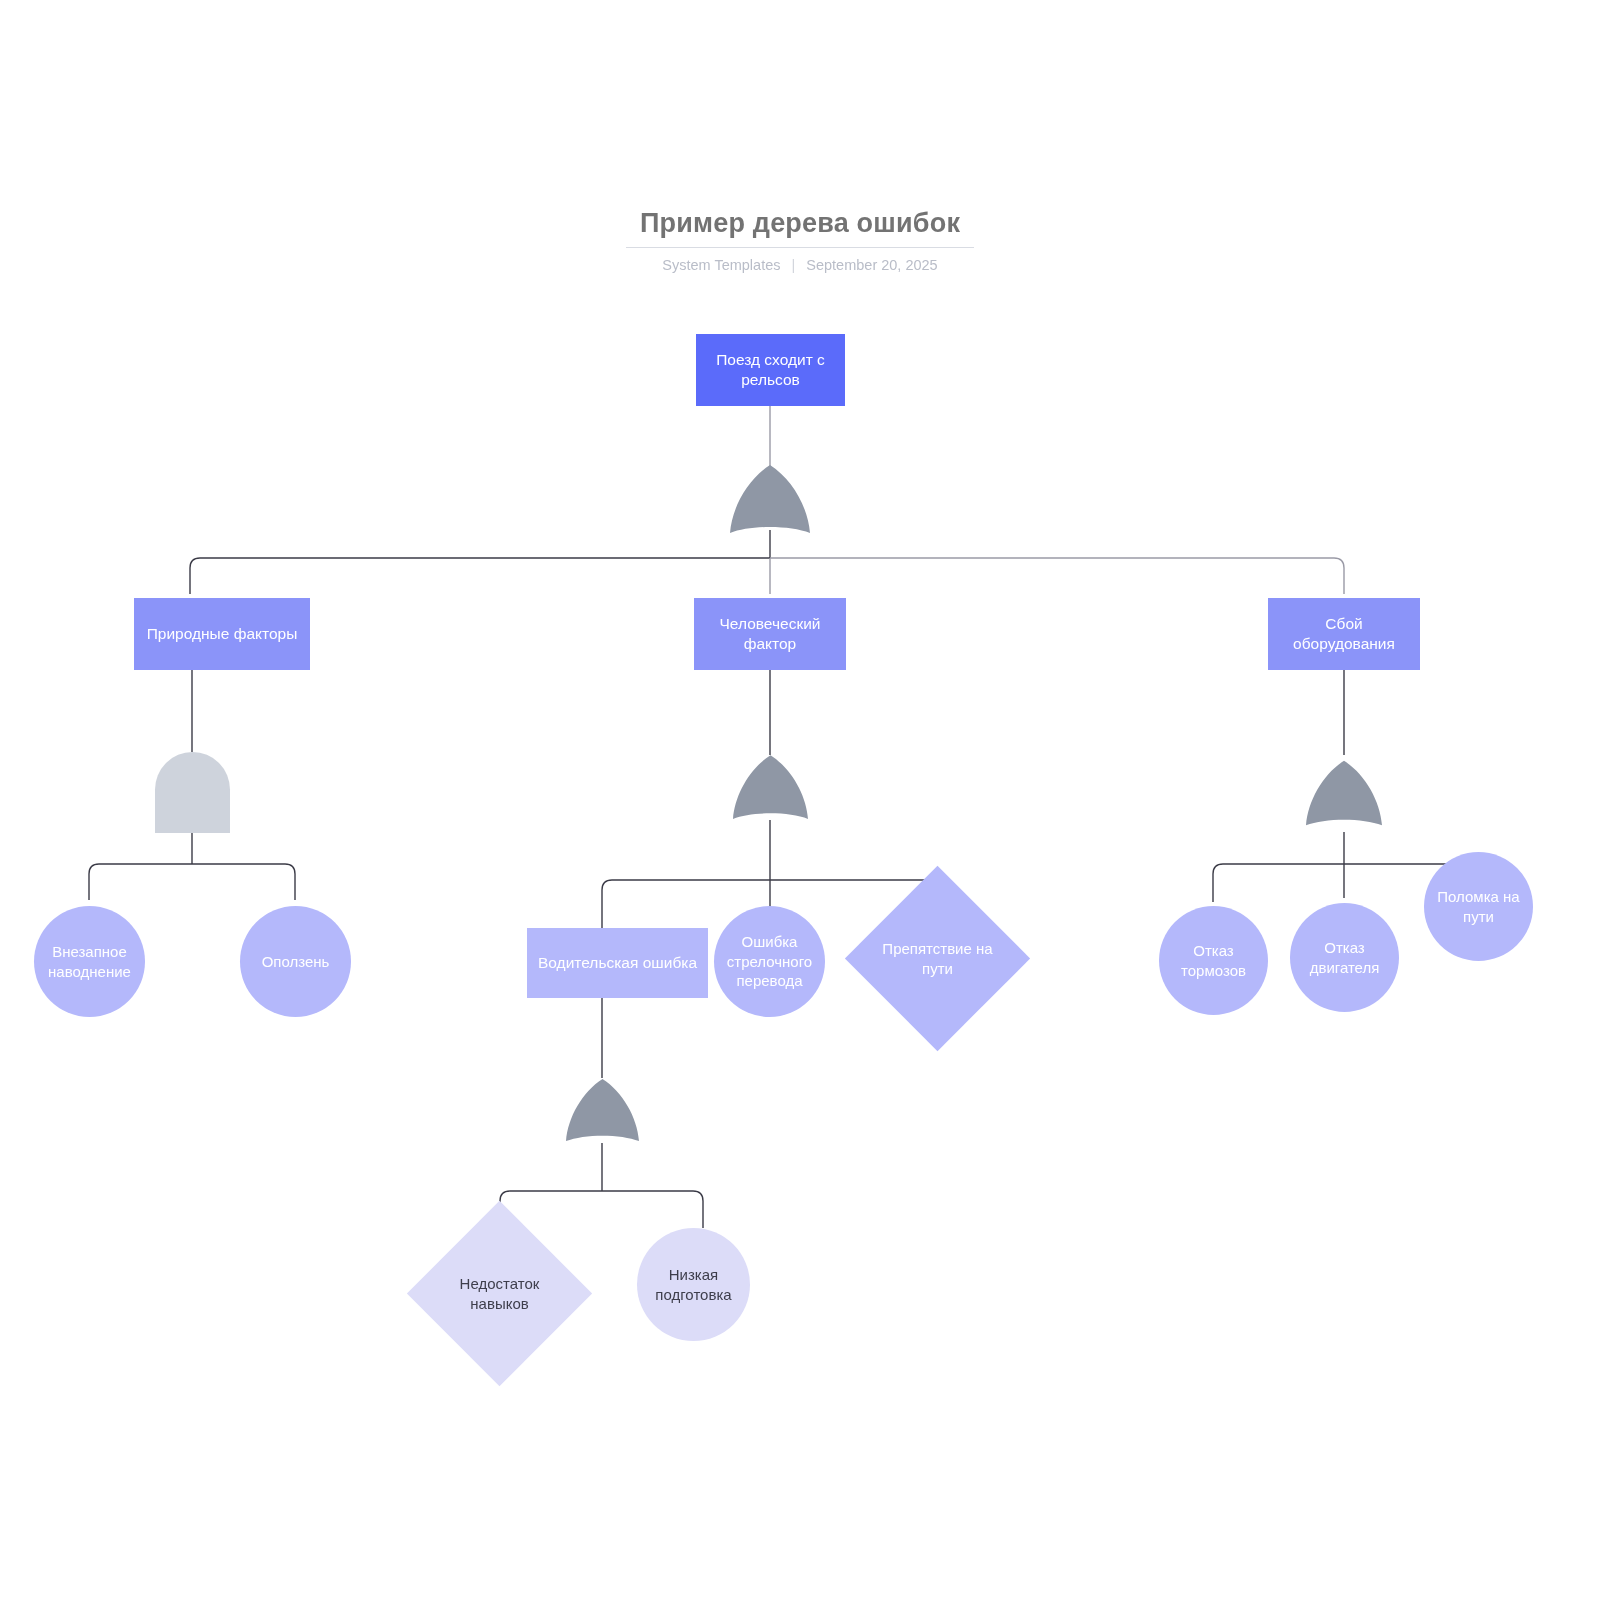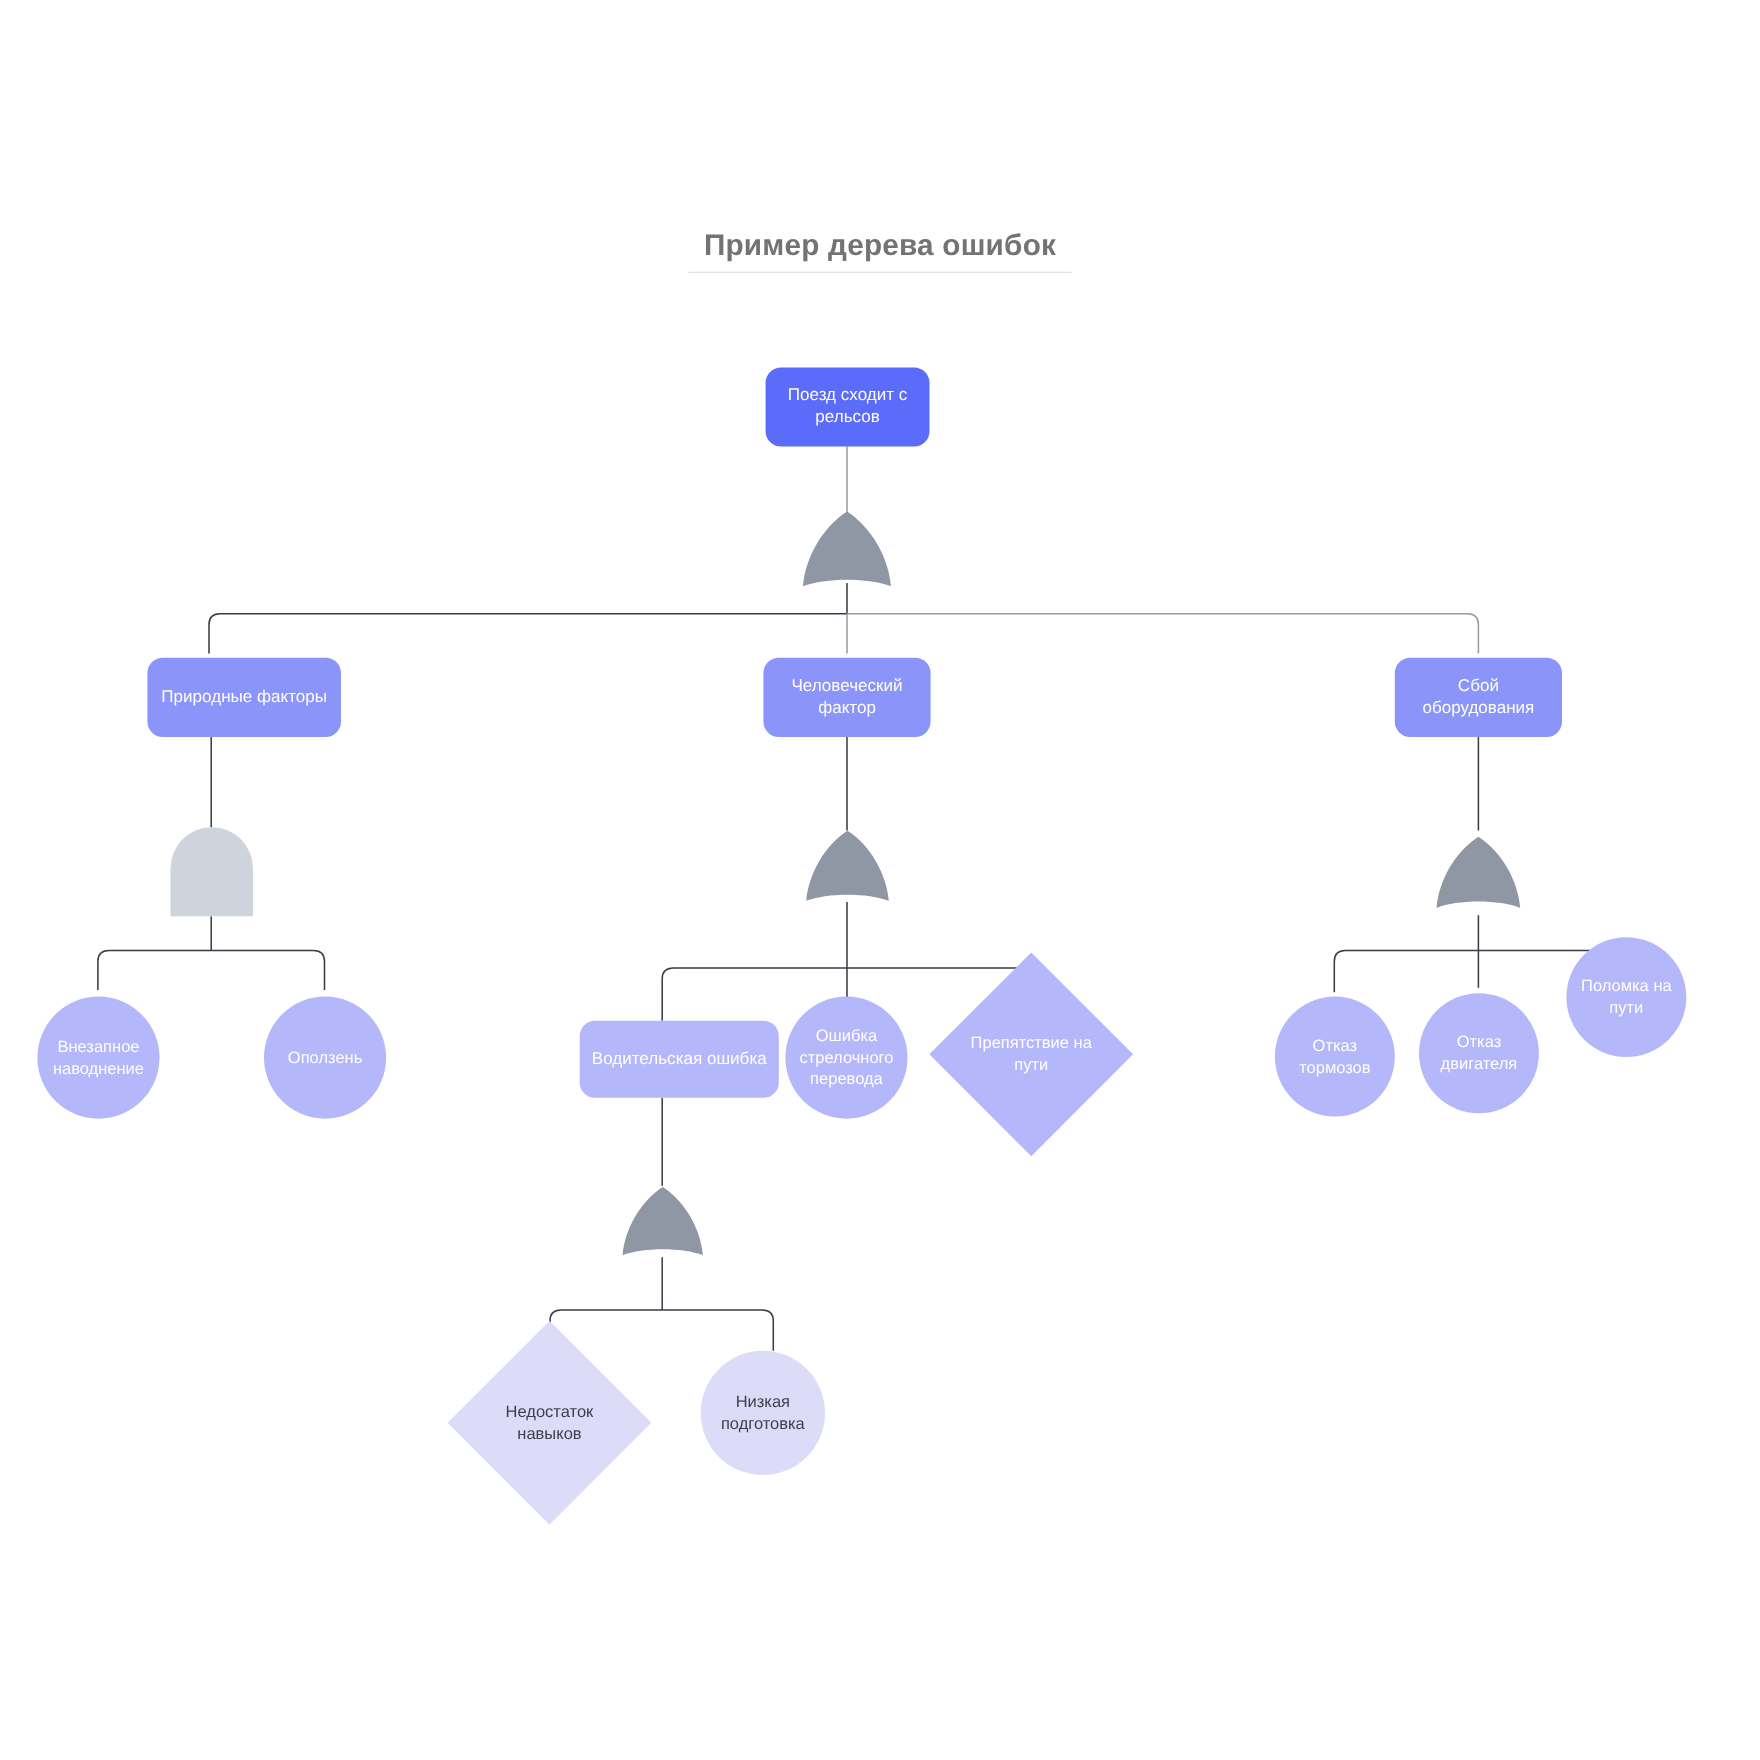--- a/index.html
+++ b/index.html
@@ -36,21 +36,20 @@
   .gate svg{display:block;overflow:visible;}
 
   
   .node{
     position:absolute;
     display:flex;align-items:center;justify-content:center;
     text-align:center;
     box-sizing:border-box;
     color:#ffffff;
     line-height:1.32;
-    border-radius:14px;
   }
   .node span{display:block;padding:0 8px;}
 
   .n-root{background:#5b6bfa;font-size:15.5px;}
   .n-mid {background:#8b94f9;font-size:15.5px;}
   .n-rect{background:#b4b8fb;font-size:15.5px;}
   .n-circ{background:#b4b8fb;border-radius:50%;font-size:15px;}
   .n-dia-wrap{position:absolute;}
   .n-dia-wrap .dia-shape{position:absolute;left:0;top:0;width:100%;height:100%;
     background:#b4b8fb;transform:rotate(45deg);}
@@ -62,20 +61,25 @@
   .pale-fill{background:#dcdcf8 !important;color:#3e3e4c !important;}
   .pale-fill .dia-txt,.pale-txt{color:#3e3e4c !important;}
 </style>
 </head>
 <body>
 
 <div id="stage">
 
   <div class="hdr">
     <div class="hdr-title">Пример дерева ошибок</div>
+    <div class="hdr-sub">
+      <span>System Templates</span>
+      <span class="hdr-sep">|</span>
+      <span>September 20, 2025</span>
+    </div>
   </div>
 
   <svg id="wires" viewBox="0 0 1600 1600">
 
     <path class="pale" d="M770,406 L770,467"></path>
 
     <path d="M770,530 L770,558"></path>
 
     <path d="M770,558 L200,558 Q190,558 190,568 L190,594"></path>
     <path class="pale" d="M770,558 L770,594"></path>

